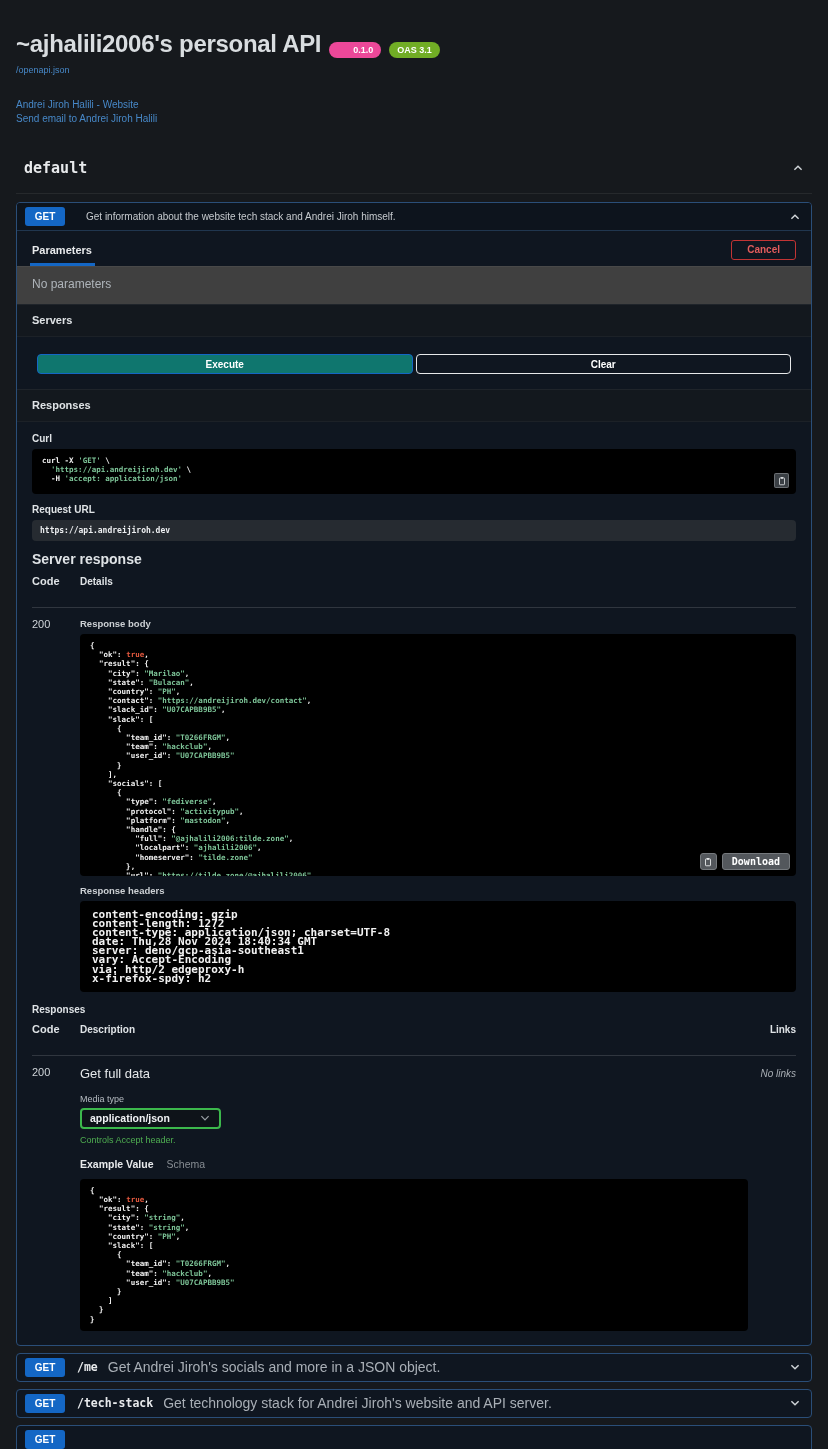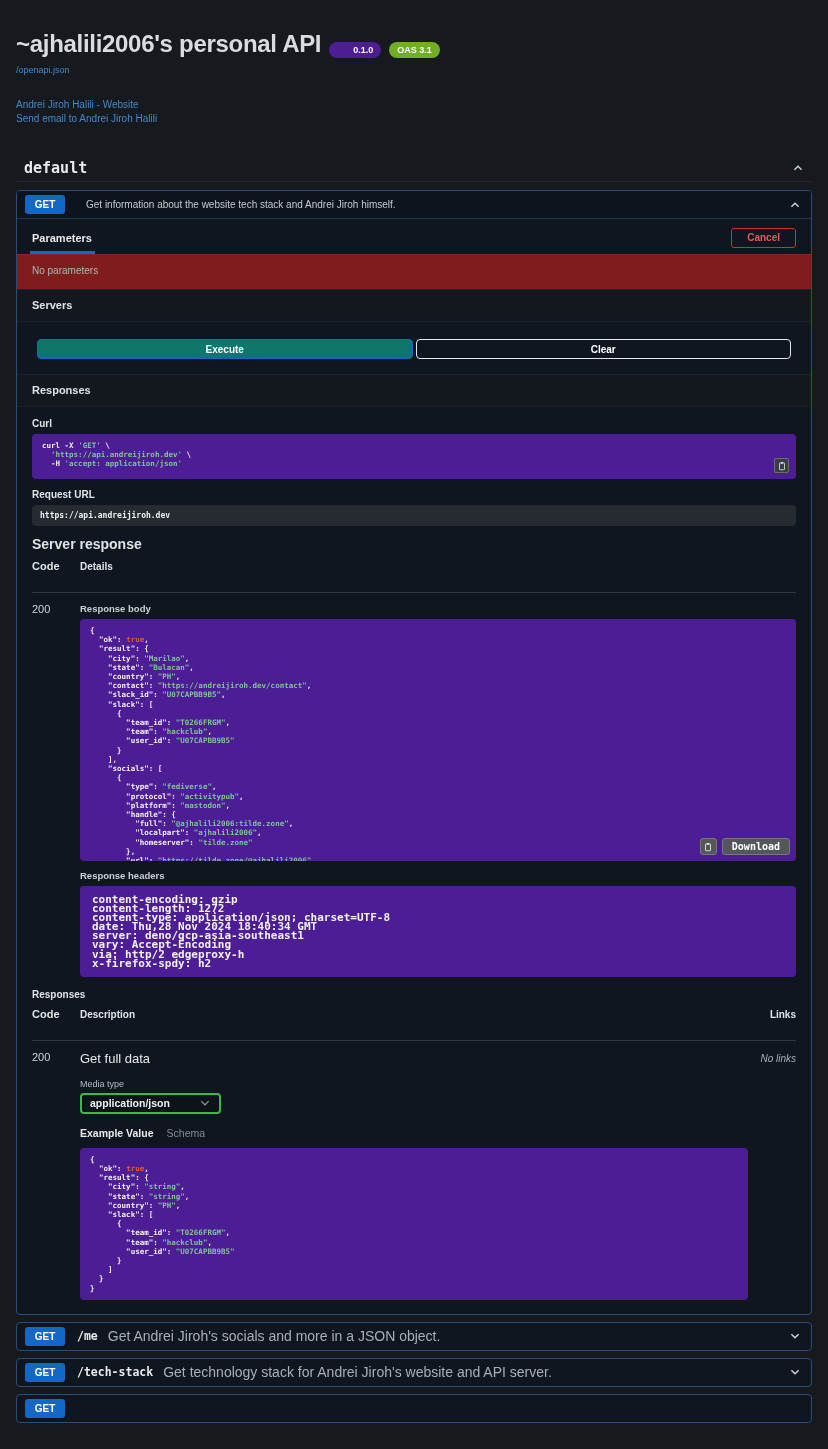--- a/index.html
+++ b/index.html
@@ -5,59 +5,59 @@
   * { box-sizing: border-box; margin: 0; padding: 0; }
   html, body { width: 828px; height: 1449px; overflow: hidden; }
   body { background: #16191d; font-family: "Liberation Sans", sans-serif; color: #dfe3e6; position: relative; }
   .page { padding: 0 16px; }
 
   
   .info { padding-top: 30px; }
   .title-row { display: flex; align-items: flex-end; gap: 8px; }
   .title-row h1 { font-size: 24px; font-weight: bold; color: #d9dde0; letter-spacing: -0.3px; }
   .badge { font-size: 9px; font-weight: bold; color: #fff; padding: 2px 8px; border-radius: 10px; line-height: 12px; }
-  .badge.ver { background: #4c1d95; padding-left: 24px; }
+  .badge.ver { background: #ec4899; padding-left: 24px; }
   .badge.oas { background: #71ad25; }
   a { text-decoration: none; cursor: pointer; }
   .spec-link { display: inline-block; font-size: 9px; color: #4788c8; margin-top: 7px; }
   .contact { margin-top: 21px; }
   .contact a { display: block; font-size: 10px; color: #4788c8; line-height: 14px; }
 
   
-  .tag-header { display: flex; justify-content: space-between; align-items: center; margin-top: 24px; padding: 9px 8px 4px; border-bottom: 1px solid rgba(255,255,255,.07); cursor: pointer; }
+  .tag-header { display: flex; justify-content: space-between; align-items: center; margin-top: 24px; padding: 9px 8px 16px; border-bottom: 1px solid rgba(255,255,255,.07); cursor: pointer; }
   .tag-header h3 { font-family: "DejaVu Sans Mono", monospace; font-size: 15px; font-weight: 600; color: #e8eaec; }
   .chev { width: 12px; height: 12px; flex: none; }
   .chev svg { display: block; width: 12px; height: 12px; }
 
   
   .opblock { border: 1px solid #2a4e78; border-radius: 4px; background: #0f1620; margin-top: 8px; overflow: hidden; }
   .opblock-header { display: flex; align-items: center; padding: 4px 10px 4px 8px; background: #0d141d; border-bottom: 1px solid #20364f; cursor: pointer; }
   .method-badge { background: #1467c5; color: #fff; font-weight: bold; font-size: 10px; width: 40px; padding: 4px 0; text-align: center; border-radius: 3px; flex: none; }
   .op-desc { font-size: 10px; color: #c6cace; margin-left: 21px; flex: 1; }
 
   .params-bar { display: flex; justify-content: space-between; align-items: flex-end; padding: 9px 15px 0 13px; }
   .tab-label { font-size: 11px; font-weight: bold; color: #e8eaec; padding: 0 3px 7px 2px; border-bottom: 3px solid #1467c5; cursor: pointer; }
   .cancel-btn { background: transparent; border: 1px solid #c23434; color: #e25c5c; font-weight: bold; font-size: 10px; padding: 3px 15px 4px; border-radius: 3px; margin-bottom: 6px; cursor: pointer; font-family: inherit; }
 
-  .no-params { background: #7f1d1d; border-top: 1px solid rgba(255,255,255,.05); padding: 10px 15px 13px; font-size: 10px; color: #aeb4ba; }
+  .no-params { background: #404040; border-top: 1px solid rgba(255,255,255,.05); padding: 10px 15px 13px; font-size: 12px; color: #aeb4ba; }
   .sec-header { background: #13181e; padding: 9px 15px 10px; font-size: 11px; font-weight: bold; color: #dfe3e6; border-top: 1px solid rgba(255,255,255,.05); border-bottom: 1px solid rgba(255,255,255,.04); }
 
   .servers-body { padding: 12px 15px 2px; }
   .servers-note { font-size: 9.5px; color: #c2c7cc; }
   .server-select { margin-top: 12px; display: flex; justify-content: space-between; align-items: center; border: 1px solid #d8dde2; border-radius: 4px; height: 21px; padding: 0 10px; font-size: 11px; color: #f0f2f4; cursor: pointer; background: transparent; }
 
   .exec-row { display: flex; gap: 3px; padding: 17px 20px 15px; }
   .exec-row button { flex: 1; height: 20px; border-radius: 4px; font-size: 10px; font-weight: bold; font-family: inherit; cursor: pointer; }
   .execute-btn { background: #0f766e; border: 1px solid #1467c5; color: #fff; }
   .clear-btn { background: transparent; border: 1px solid #e6e8ea; color: #fff; }
 
   
   .responses-wrap { padding: 11px 15px 14px; }
   .block-label { font-size: 10px; font-weight: bold; color: #dfe3e6; }
-  .code-block { background: #4c1d95; border-radius: 4px; padding: 7px 10px; font-family: "DejaVu Sans Mono", monospace; font-size: 7.5px; line-height: 9.2px; color: #f2f2f2; position: relative; font-weight: bold; }
+  .code-block { background: #000000; border-radius: 4px; padding: 7px 10px; font-family: "DejaVu Sans Mono", monospace; font-size: 7.5px; line-height: 9.2px; color: #f2f2f2; position: relative; font-weight: bold; }
   .code-block .cl { white-space: pre; }
   .code-block .s { color: #7ec699; }
   .code-block .b { color: #e5593f; }
   .curl-block { margin-top: 5px; min-height: 45px; }
   .copy-btn { position: absolute; right: 7px; bottom: 6px; width: 15px; height: 15px; background: #3a3f44; border: 1px solid rgba(255,255,255,.25); border-radius: 2px; display: flex; align-items: center; justify-content: center; cursor: pointer; }
 
   .url-label { margin-top: 10px; }
   .url-block { margin-top: 5px; background: #262b31; border-radius: 4px; padding: 6px 8px; font-family: "DejaVu Sans Mono", monospace; font-weight: bold; font-size: 8px; color: #eef0f2; }
 
   .sr-label { margin-top: 10px; font-size: 14px; font-weight: bold; }
@@ -243,20 +243,21 @@
           <div class="r2-desc-title">Get full data</div>
           <div class="media-label">Media type</div>
           <div class="media-select">
             <span>application/json</span>
             <span class="chev">
               <svg viewBox="0 0 20 20">
                   <path d="M4 7l6 6 6-6" stroke="#9aa0a6" stroke-width="2" fill="none"></path>
                 </svg>
             </span>
           </div>
+          <div class="controls-note">Controls Accept header.</div>
           <div class="model-tabs">
             <span class="tab-active">Example Value</span>
             <span class="tab-inactive">Schema</span>
           </div>
           <div class="code-block example-block">
               <div class="cl"><span>{</span></div>
               <div class="cl"><span>  "ok": </span><span class="b">true</span><span>,</span></div>
               <div class="cl"><span>  "result": {</span></div>
               <div class="cl"><span>    "city": </span><span class="s">"string"</span><span>,</span></div>
               <div class="cl"><span>    "state": </span><span class="s">"string"</span><span>,</span></div>

